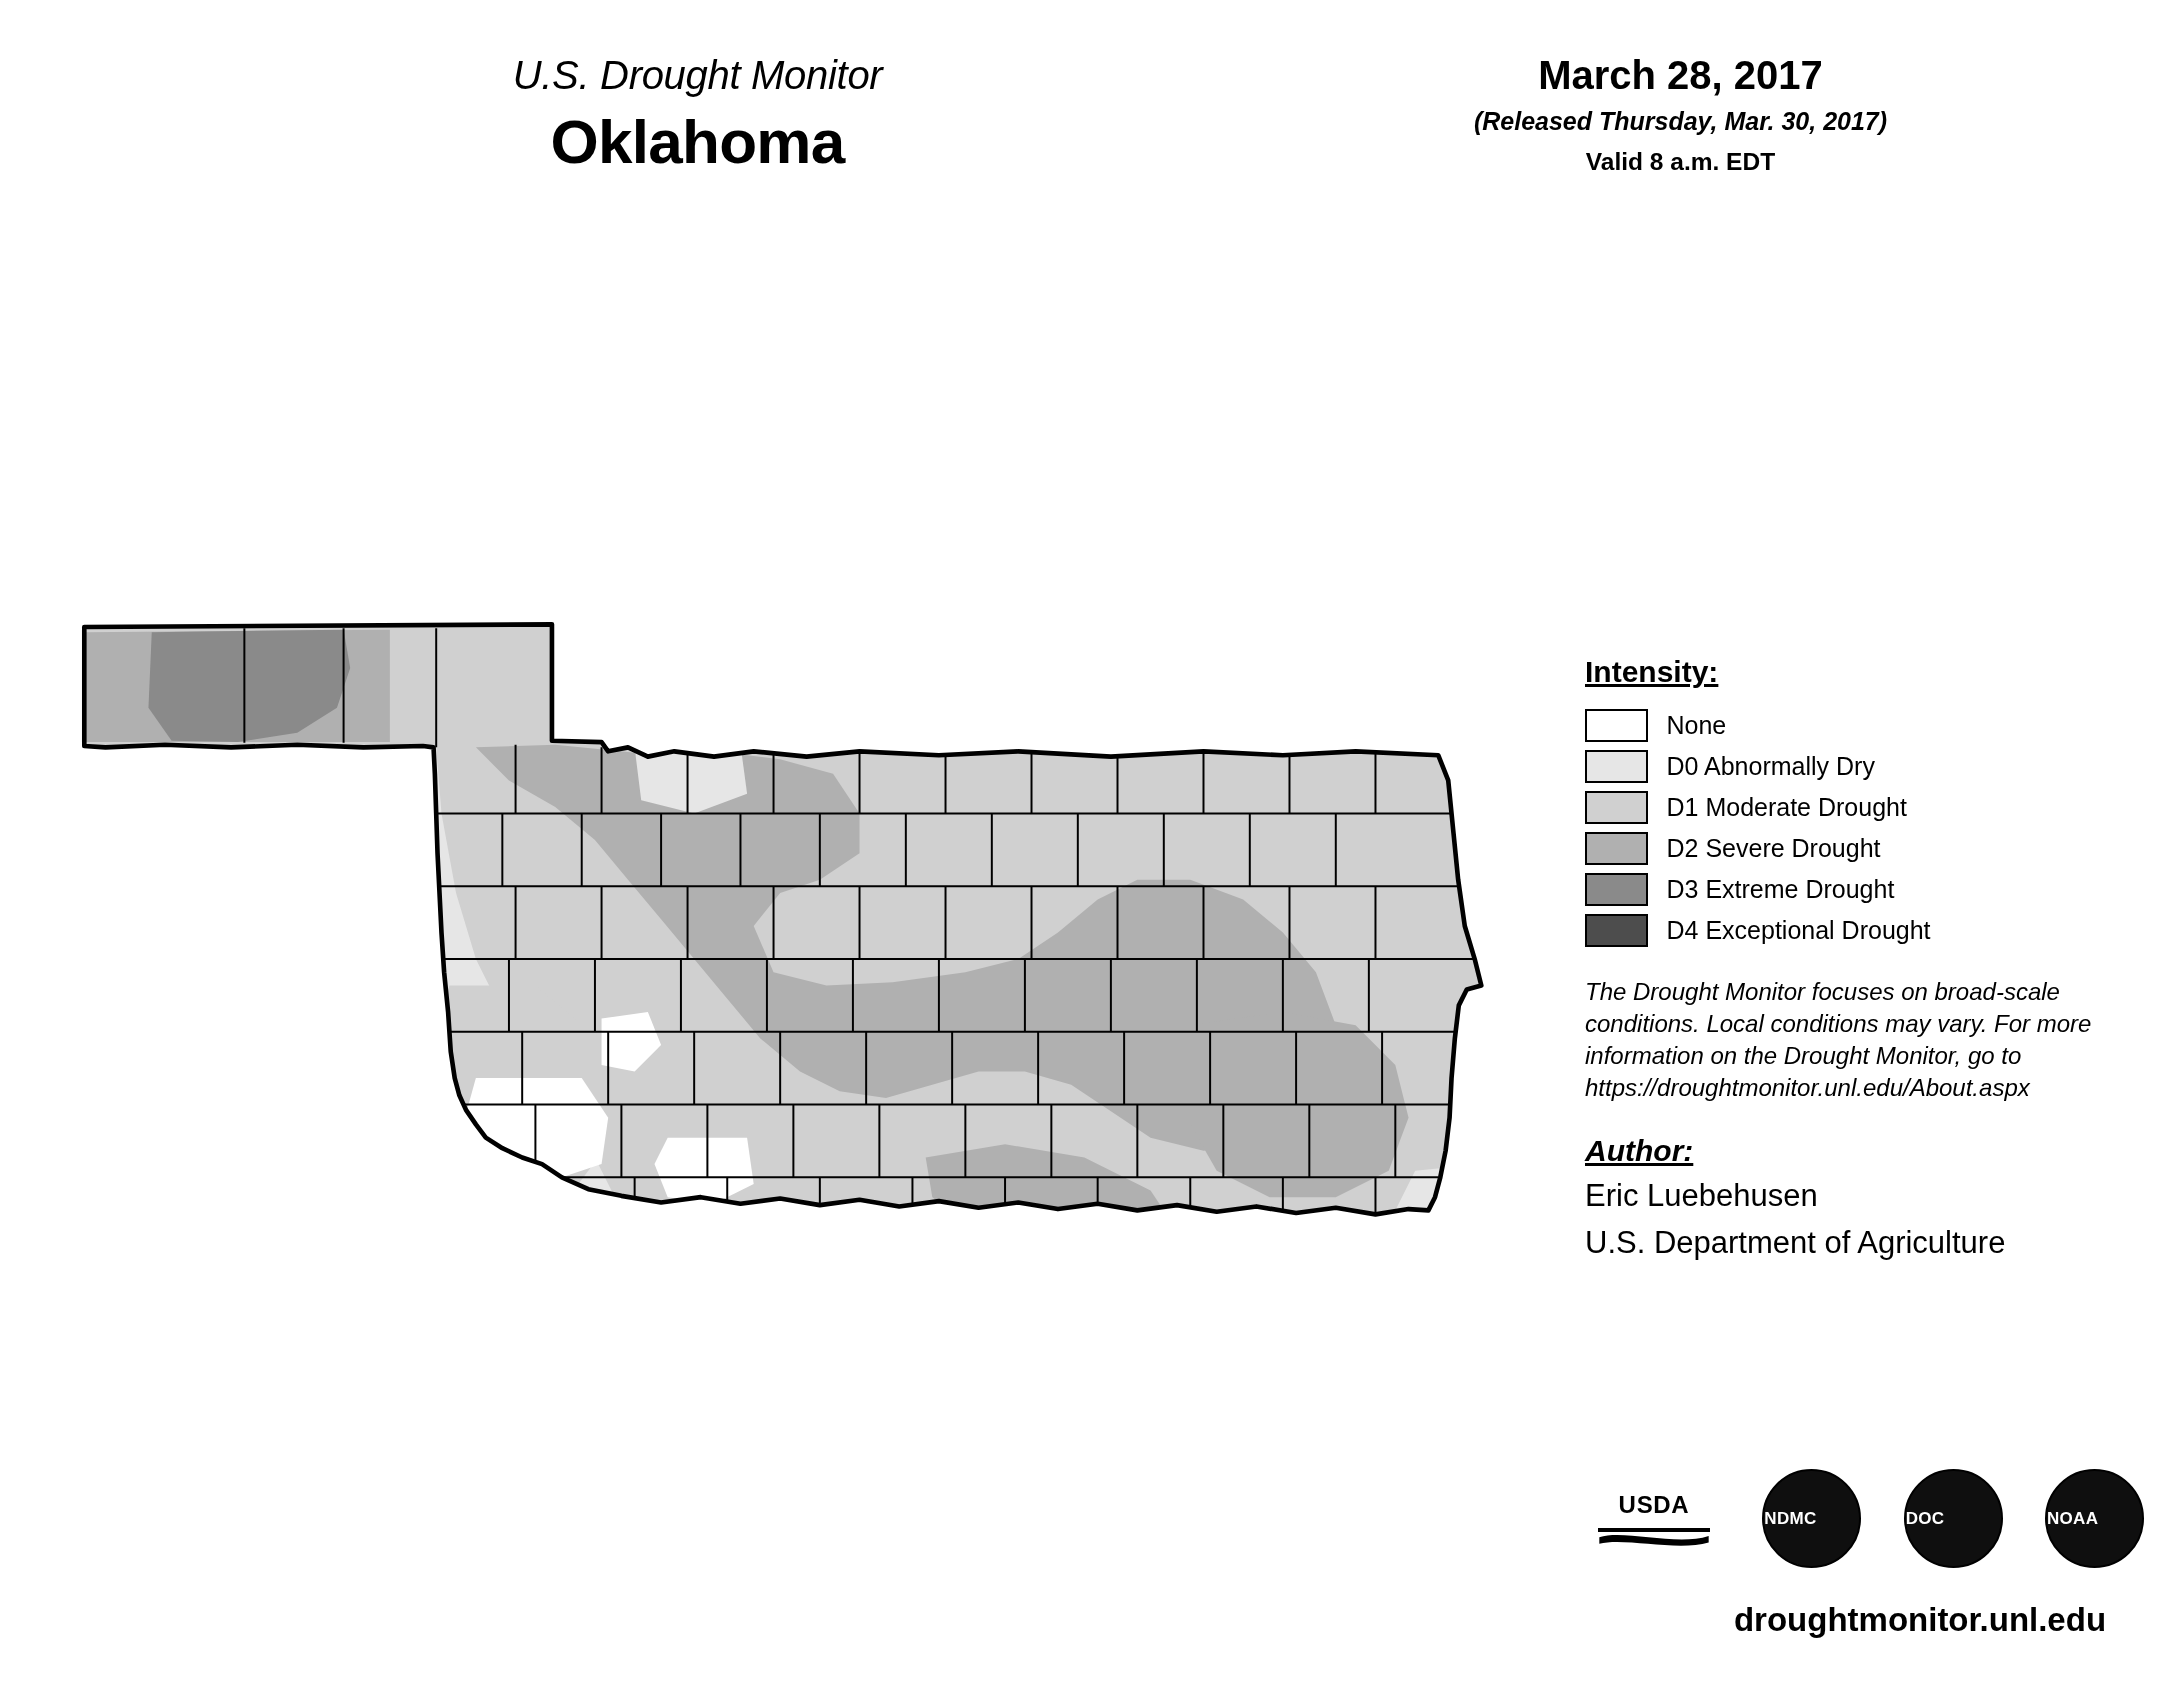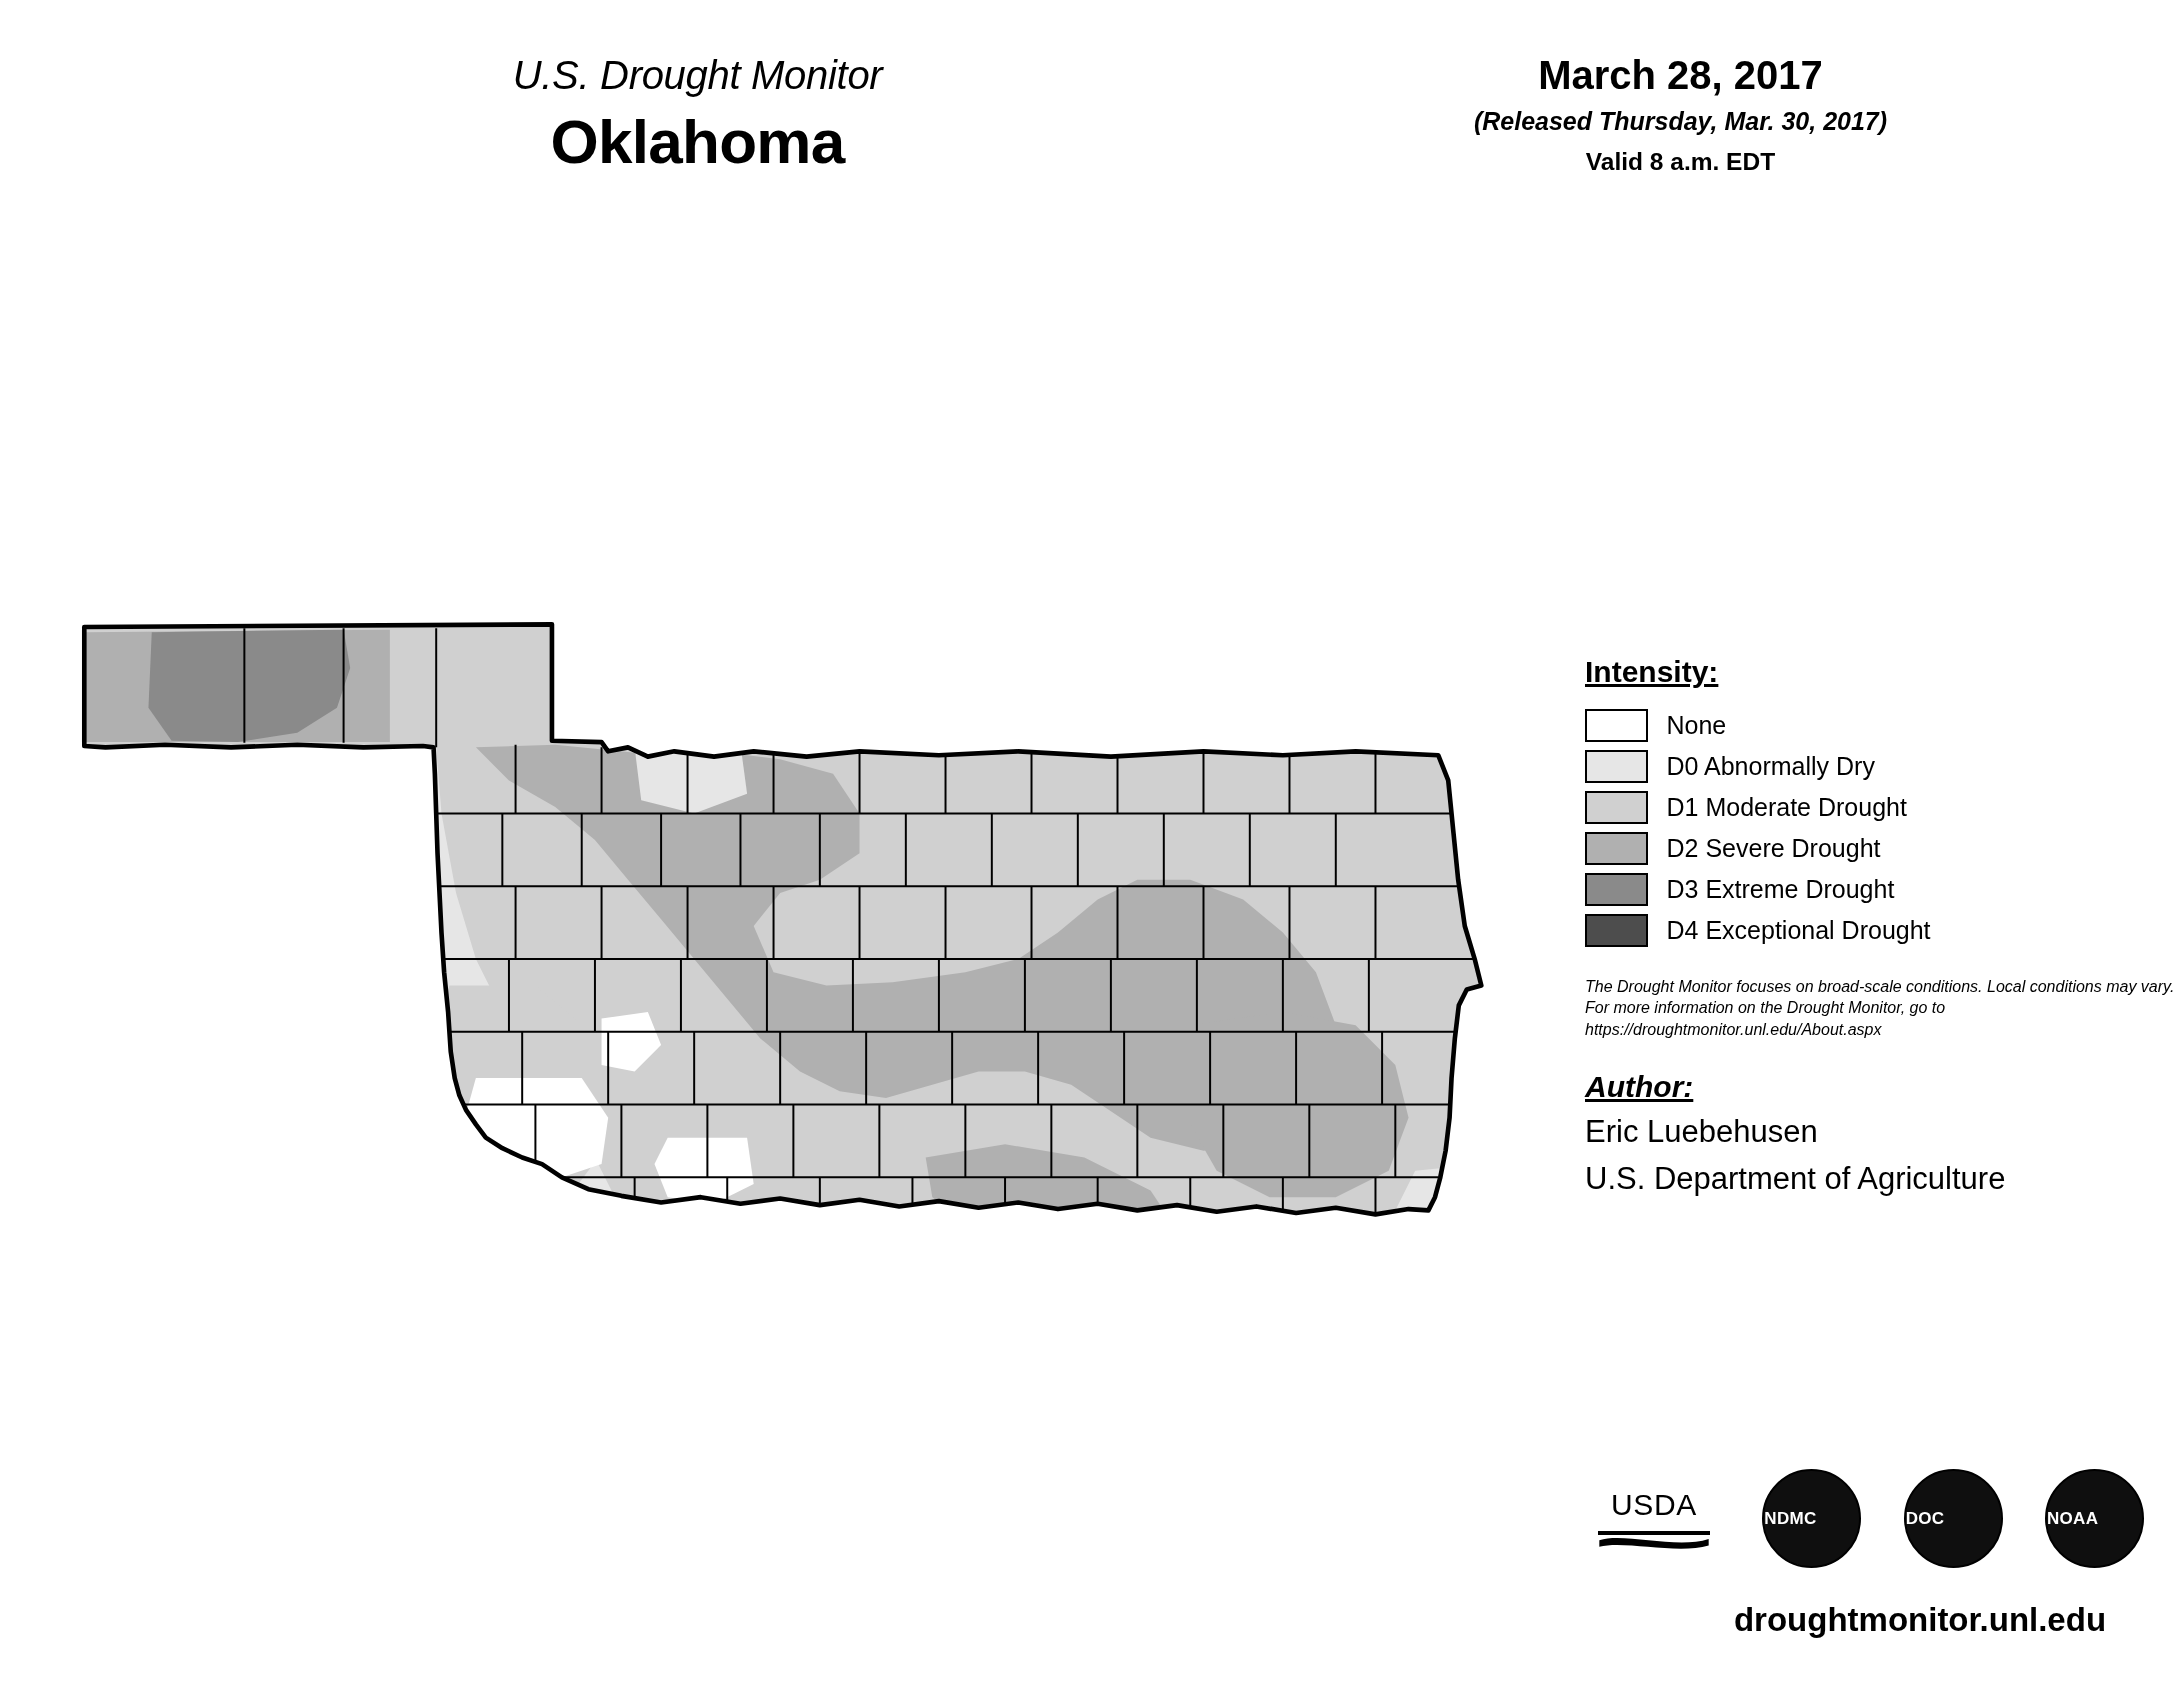--- a/index.html
+++ b/index.html
@@ -96,21 +96,21 @@
     margin-right: 18.5px;
     flex: none;
   }
   .legend-label {
     font-size: 25px;
     white-space: nowrap;
   }
 
   #legend-note {
     margin-top: 25px;
-    font-size: 16px;
+    font-size: 24px;
     font-style: italic;
     line-height: 1.33;
     width: 595px;
   }
 
   #author-heading {
     margin-top: 30px;
     font-size: 30px;
     font-style: italic;
     font-weight: bold;
@@ -150,22 +150,22 @@
   }
   #usda-logo {
     width: 132px;
     height: 93px;
     display: flex;
     flex-direction: column;
     align-items: center;
     justify-content: center;
   }
   #usda-word {
-    font-size: 30px;
-    font-weight: normal;
+    font-size: 24px;
+    font-weight: bold;
     letter-spacing: 0.7px;
   }
   #usda-swoosh {
     width: 112px;
     height: 22.5px;
     margin-top: 5.3px;
   }
 
   #footer-url {
     position: absolute;

